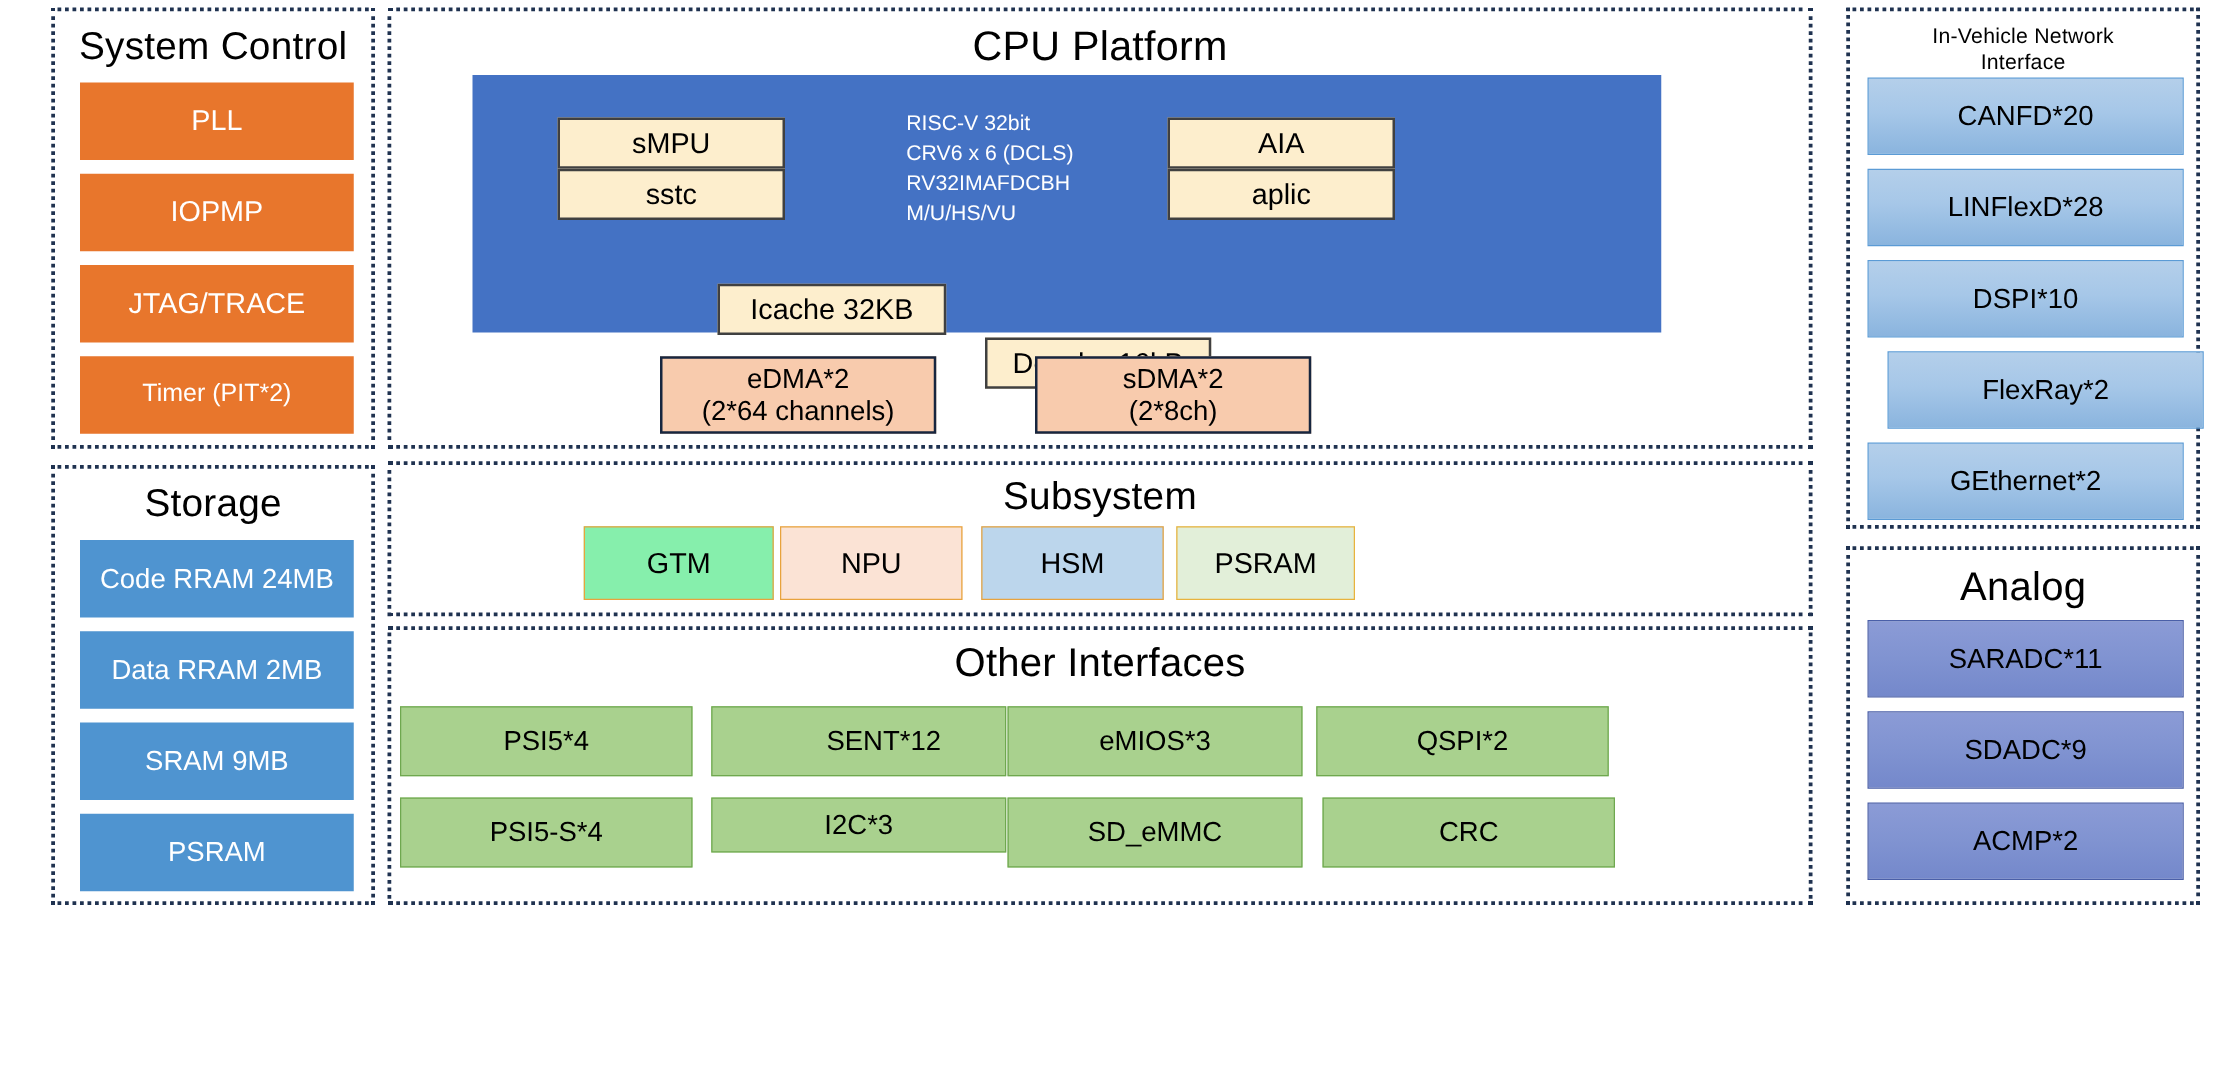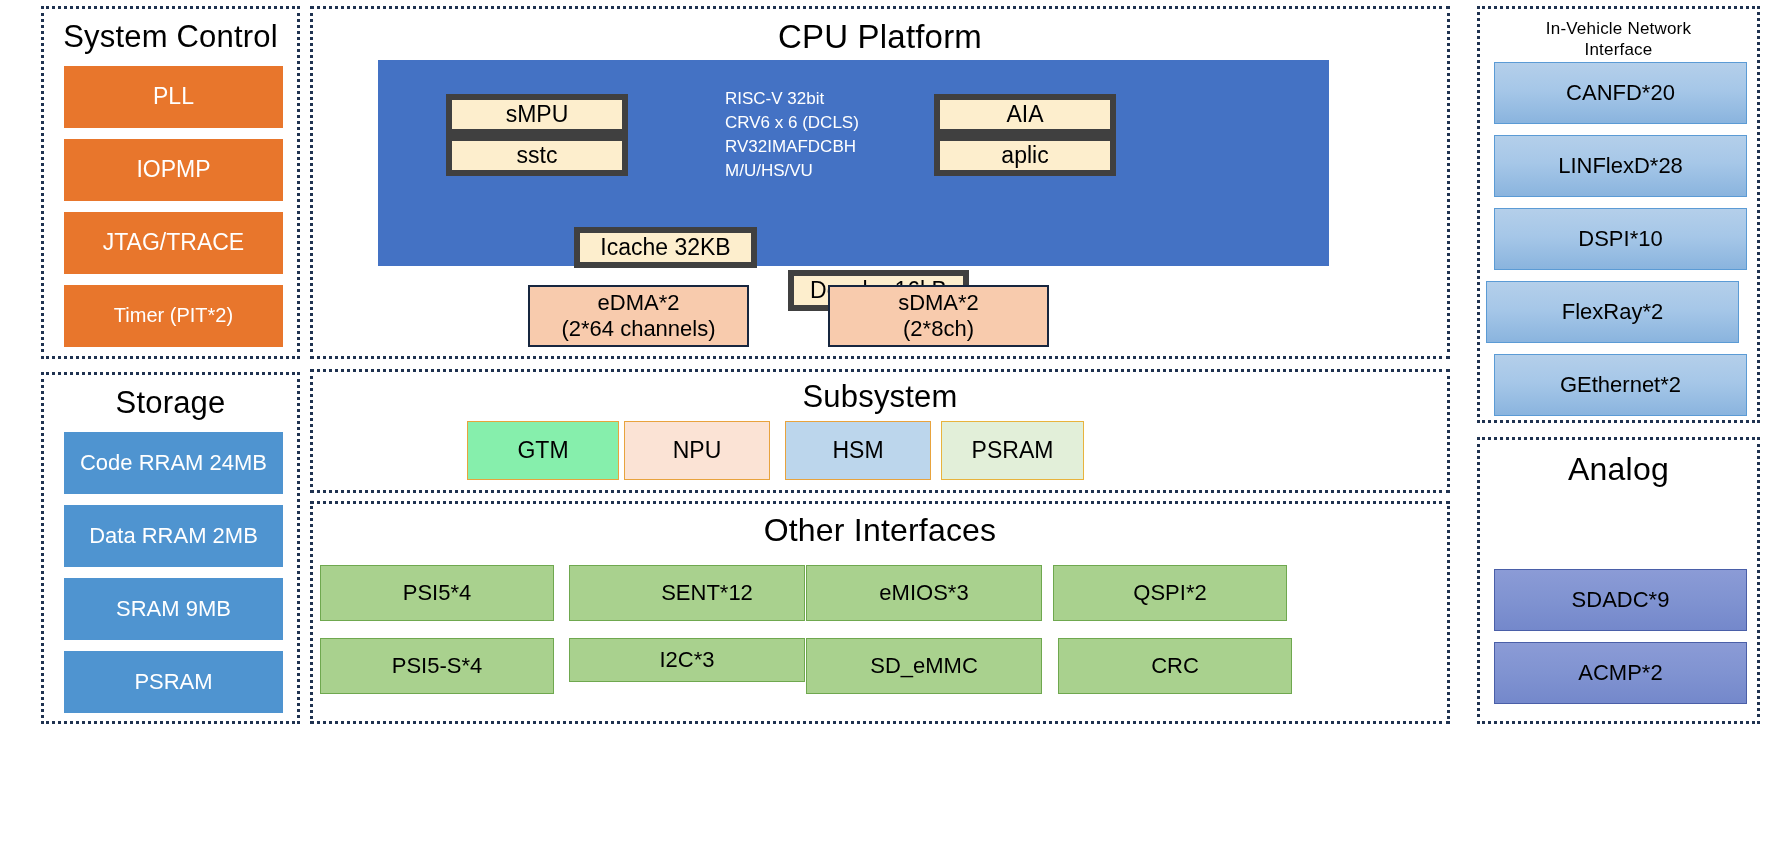--- a/index.html
+++ b/index.html
@@ -61,21 +61,21 @@
     position:absolute;
     color:#ffffff;
     font-weight:normal;
     font-size:17px;
     line-height:1.42;
     white-space:pre-line;
     text-align:left;
   }
   .blk-cream{
     background:#fdeecd;
-    border:6px solid #404040;
+    border:2px solid #404040;
     color:#000;
     font-size:23px;
   }
   .blk-peach{
     background:#f8cbad;
     border:2px solid #17263f;
     color:#000;
     font-size:22px;
   }
 
@@ -172,23 +172,24 @@
     <div class="blk blk-green" style="position:absolute;left:493px;top:134px;width:236px;height:56px;">SD_eMMC</div>
     <div class="blk blk-green" style="position:absolute;left:745px;top:134px;width:234px;height:56px;">CRC</div>
   </div>
 
   <div class="group" style="left:1477px;top:6px;width:283px;height:417px;">
     <div class="group-title small" style="margin-top:9px;white-space:pre-line;">In-Vehicle Network
 Interface</div>
     <div class="blk blk-ivn" style="position:absolute;left:14px;top:53px;width:253px;height:62px;">CANFD*20</div>
     <div class="blk blk-ivn" style="position:absolute;left:14px;top:126px;width:253px;height:62px;">LINFlexD*28</div>
     <div class="blk blk-ivn" style="position:absolute;left:14px;top:199px;width:253px;height:62px;">DSPI*10</div>
-    <div class="blk blk-ivn" style="position:absolute;left:6px;top:272px;width:253px;height:62px;">FlexRay*2</div>
+    <div class="blk blk-ivn" style="position:absolute;left:30px;top:272px;width:253px;height:62px;">FlexRay*2</div>
     <div class="blk blk-ivn" style="position:absolute;left:14px;top:345px;width:253px;height:62px;">GEthernet*2</div>
   </div>
 
   <div class="group" style="left:1477px;top:437px;width:283px;height:287px;">
     <div class="group-title" style="margin-top:12px;font-size:32px;">Analog</div>
+    <div class="blk blk-analog" style="position:absolute;left:14px;top:56px;width:253px;height:62px;">SARADC*11</div>
     <div class="blk blk-analog" style="position:absolute;left:14px;top:129px;width:253px;height:62px;">SDADC*9</div>
     <div class="blk blk-analog" style="position:absolute;left:14px;top:202px;width:253px;height:62px;">ACMP*2</div>
   </div>
 
 </div>
 
 </body></html>

